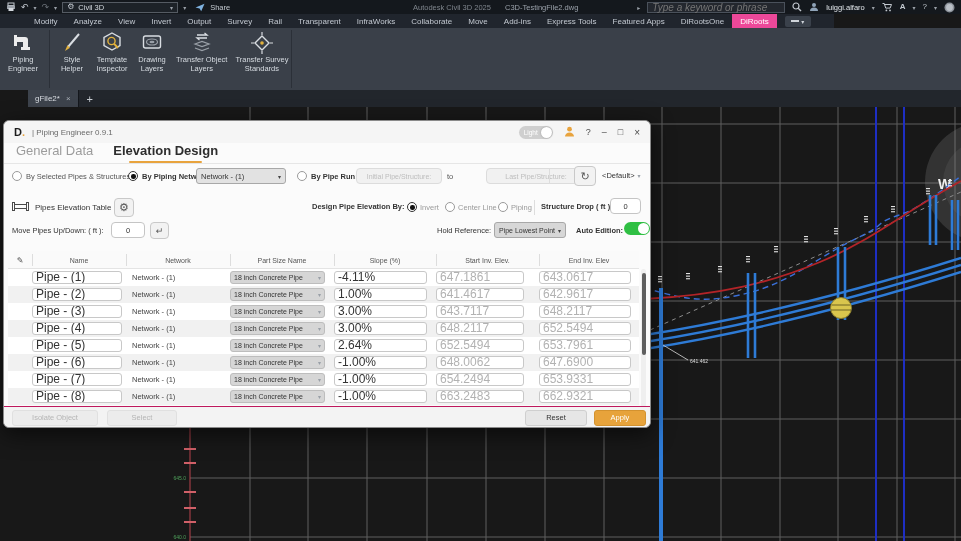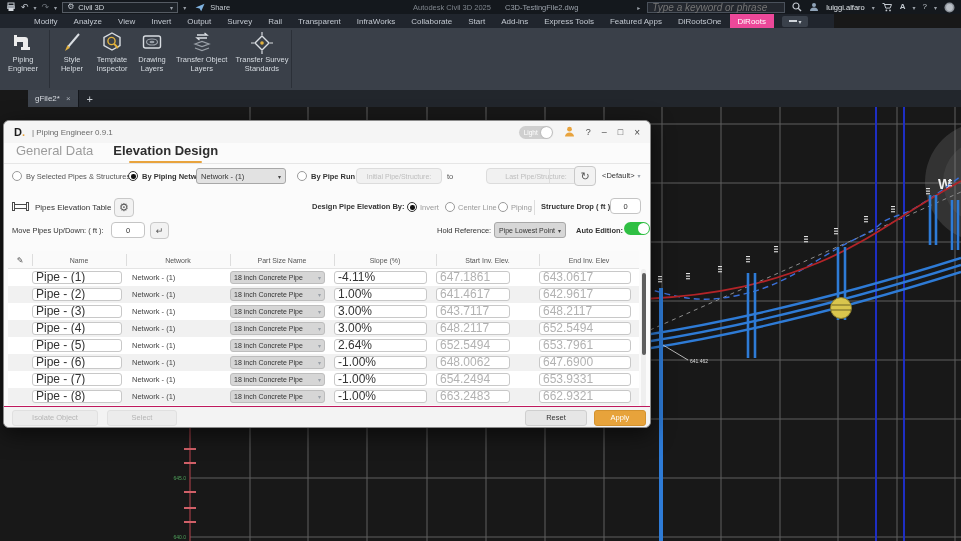--- a/index.html
+++ b/index.html
@@ -101,21 +101,21 @@
     font-size:7px;color:#555;}
   .thsep{position:absolute;top:3px;width:1px;height:12px;background:#ddd;}
   .tbody{position:absolute;left:4px;top:148px;width:631px;height:138px;overflow:hidden;}
   .trow{position:relative;height:17px;background:#fff;}
   .trow.alt{background:#f1f1f1;}
   .cell-input{position:absolute;top:1.5px;height:13.5px;border:1px solid #c8c8c8;border-radius:3px;
     background:#fff;font-size:12px;color:#333;padding:0 3px;font-family:"Liberation Sans",sans-serif;}
   .cell-input.dim{color:#b2b2b2;}
   .cell-input.name{left:24px;width:90px;}
   .cell-input.slope{left:326px;width:93px;}
-  .cell-input.start{left:428px;width:74px;}
+  .cell-input.start{left:428px;width:88px;}
   .cell-input.end{left:531px;width:92px;}
   .cell-text{position:absolute;left:124px;top:0;height:17px;display:flex;align-items:center;
     font-size:7.5px;color:#444;}
   .cell-select{position:absolute;left:222px;top:1.5px;width:95px;height:13.5px;background:#d6d6d6;
     border:1px solid #bdbdbd;border-radius:3px;display:flex;align-items:center;
     justify-content:space-between;padding:0 3px;font-size:7px;color:#333;white-space:nowrap;}
   .scrolltrack{position:absolute;left:637px;top:148px;width:5px;height:138px;background:#efefef;border-radius:3px;}
   .scrollthumb{position:absolute;left:0.5px;top:4px;width:4px;height:82px;background:#5f5f5f;border-radius:2px;}
 
   .dlg-footer{position:absolute;left:0;bottom:0;width:100%;height:21px;background:#f3f3f3;
@@ -205,21 +205,21 @@
       <span class="rtab">Modify</span>
       <span class="rtab">Analyze</span>
       <span class="rtab">View</span>
       <span class="rtab">Invert</span>
       <span class="rtab">Output</span>
       <span class="rtab">Survey</span>
       <span class="rtab">Rail</span>
       <span class="rtab">Transparent</span>
       <span class="rtab">InfraWorks</span>
       <span class="rtab">Collaborate</span>
-      <span class="rtab">Start</span>
+      <span class="rtab">Move</span>
       <span class="rtab">Add-ins</span>
       <span class="rtab">Express Tools</span>
       <span class="rtab">Featured Apps</span>
       <span class="rtab">DiRootsOne</span>
       <span class="rtab active">DiRoots</span>
       <span class="collapse-btn">
         <span style="width:8px;height:2px;background:#cfd4da;display:inline-block;"></span>
         <span>▾</span>
       </span>
     </div>

